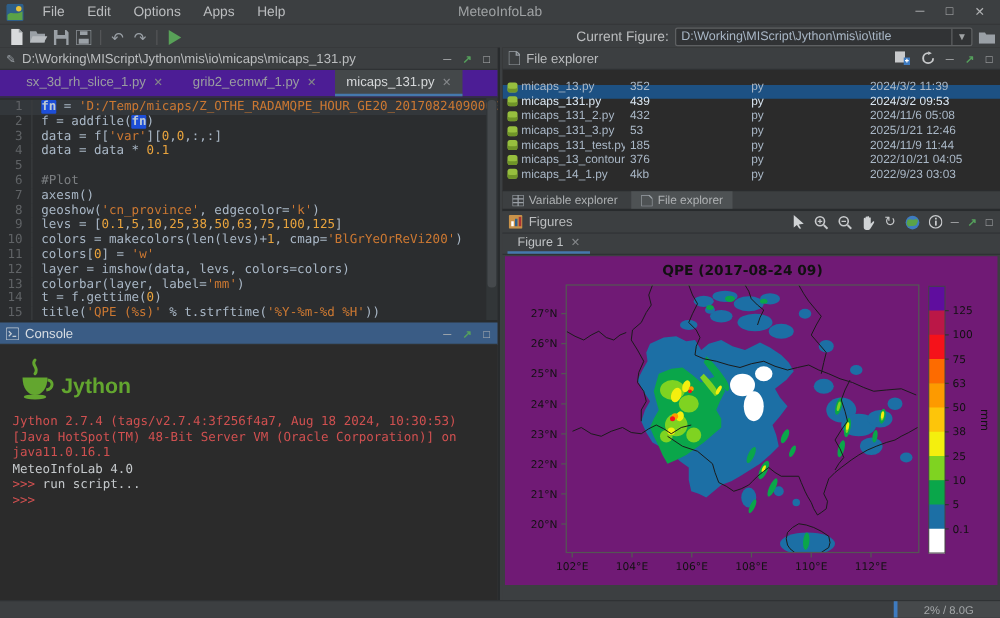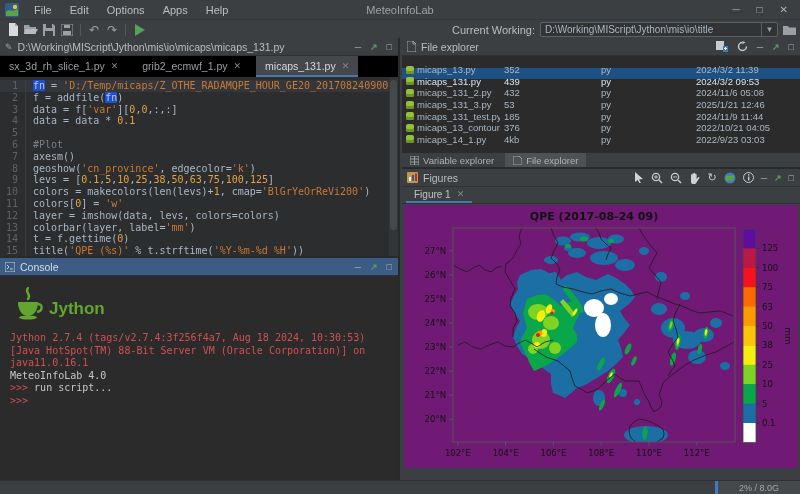--- a/index.html
+++ b/index.html
@@ -30,33 +30,33 @@
   .right-col { flex:1; display:flex; flex-direction:column;align-items:flex-end; }
 
   .panel-header { height:18px; flex:none; background:#3c3f41; display:flex; align-items:center; gap:5px; padding:0 6px 0 5px; font-size:10.5px; color:#bbbdbf; border-bottom:1px solid #2f3234; }
   .panel-header.console-hdr { background:#3a5c85; color:#d8dde2;justify-content:flex-end; }
   .ph-icons { margin-left:auto; display:flex; align-items:center; gap:9px; font-size:9px; color:#b0b2b4; }
   .glyph-min { letter-spacing:0; }
   .glyph-float { color:#55a05c; font-weight:bold; }
 
   
   .editor-panel { height:220px; flex:none; display:flex; flex-direction:column; background:#2b2d2f; border-bottom:2px solid #282b2d; }
-  .tabbar { height:22px; flex:none; background:#000000; display:flex; align-items:stretch; padding-left:0; border-bottom:1px solid #2f3234; }
+  .tabbar { height:22px; flex:none; background:#4c1d95; display:flex; align-items:stretch; padding-left:12px; border-bottom:1px solid #2f3234; }
   .etab { display:flex; align-items:center; gap:6px; padding:0 9px; font-size:10.5px; color:#9a9ea0; border-bottom:2px solid transparent; margin-right:6px; }
   .etab.active { color:#d6d8da; background:#44484a; border-bottom:2px solid #4578ad; }
   .etab .x { color:#84878a; font-size:9px; }
   .code-area { flex:1; position:relative; overflow:hidden; font-family:"DejaVu Sans Mono",monospace; font-size:10px; line-height:11.8px; padding-top:2px; }
   .cl { display:flex; height:11.8px; white-space:pre; }
   .cl.cur { background:#33373b; }
   .ln { width:26px; flex:none; text-align:right; padding-right:7px; color:#606366; border-right:1px solid #3a3d3f; margin-right:7px; }
   .tk-p { color:#a9b7c6; }
   .tk-s { color:#cc7832; }
   .tk-n { color:#e8a33d; }
   .tk-c { color:#7c7f82; }
-  .tk-h { color:#bdc9d4; background:#1d4ed8; border-radius:1px; }
+  .tk-h { color:#bdc9d4; background:#1d4ed8; border-radius:1px;font-weight:bold; }
   .scroll-track { position:absolute; right:0; top:0; bottom:0; width:9px; background:#323638; }
   .scroll-thumb { position:absolute; right:1px; top:2px; width:7px; height:150px; background:#45494c; border-radius:3px; }
 
   
   .console-panel { flex:1; display:flex; flex-direction:column; background:#2b2b2b; }
   .console-body { flex:1; padding:4px 0 0 10px; font-family:"DejaVu Sans Mono",monospace; font-size:10px; line-height:12.6px; }
   .jylogo { display:flex; align-items:flex-end; gap:1px; margin:4px 0 8px 2px; height:40px; }
   .jylogo-text { font-size:17px; font-weight:bold; color:#63a62f; font-family:"Liberation Sans",sans-serif; line-height:30px; }
   .tk-r { color:#d05050; }
   .tk-w { color:#c4c8cb; }
@@ -141,21 +141,21 @@
   </span>
   <span class="tsep"></span>
   <span class="tbtn" style="color:#9aa0a6;font-size:12px;">↶</span>
   <span class="tbtn" style="color:#9aa0a6;font-size:12px;">↷</span>
   <span class="tsep"></span>
   <span class="tbtn">
     <svg class="icon" width="11" height="12" viewBox="0 0 11 12">
         <path d="M1,0 L11,6 L1,12 Z" fill="#58a158"></path>
       </svg>
   </span>
-  <span class="cf-label">Current Working:</span>
+  <span class="cf-label">Current Figure:</span>
   <div class="cf-combo">
     <span class="path">D:\Working\MIScript\Jython\mis\io\title</span>
     <span class="chev">▼</span>
   </div>
   <span class="cf-browse">
     <svg class="icon" width="13" height="10" viewBox="0 0 13 10">
         <path d="M0,1 L5,1 L6,2.5 L13,2.5 L13,10 L0,10 Z" fill="#9aa0a6"></path>
       </svg>
   </span>
 </div>
@@ -231,21 +231,21 @@
           <svg class="icon" width="36" height="38" viewBox="0 0 36 38">
             <path d="M16,2 C12,6 20,8 16,13" fill="none" stroke="#63a62f" stroke-width="2.4" stroke-linecap="round"></path>
             <path d="M6,16 L26,16 C26,24 22,30 16,30 C10,30 6,24 6,16 Z" fill="#63a62f"></path>
             <path d="M26,18 C31,18 31,25 25,26" fill="none" stroke="#63a62f" stroke-width="2.4"></path>
             <ellipse cx="16" cy="31.5" rx="9" ry="2" fill="#63a62f"></ellipse>
           </svg>
           <span class="jylogo-text">Jython</span>
         </div>
         <div>
             <div><span class="tk-r">Jython 2.7.4 (tags/v2.7.4:3f256f4a7, Aug 18 2024, 10:30:53)</span></div>
-            <div><span class="tk-r">[Java HotSpot(TM) 88-Bit Server VM (Oracle Corporation)] on java11.0.16.1</span></div>
+            <div><span class="tk-r">[Java HotSpot(TM) 48-Bit Server VM (Oracle Corporation)] on java11.0.16.1</span></div>
             <div><span class="tk-w">MeteoInfoLab 4.0</span></div>
             <div><span class="tk-r">&gt;&gt;&gt; </span><span class="tk-w">run script...</span></div>
             <div><span class="tk-r">&gt;&gt;&gt;</span></div>
           </div>
       </div>
     </div>
   </div>
 
   <div class="right-col">
 

